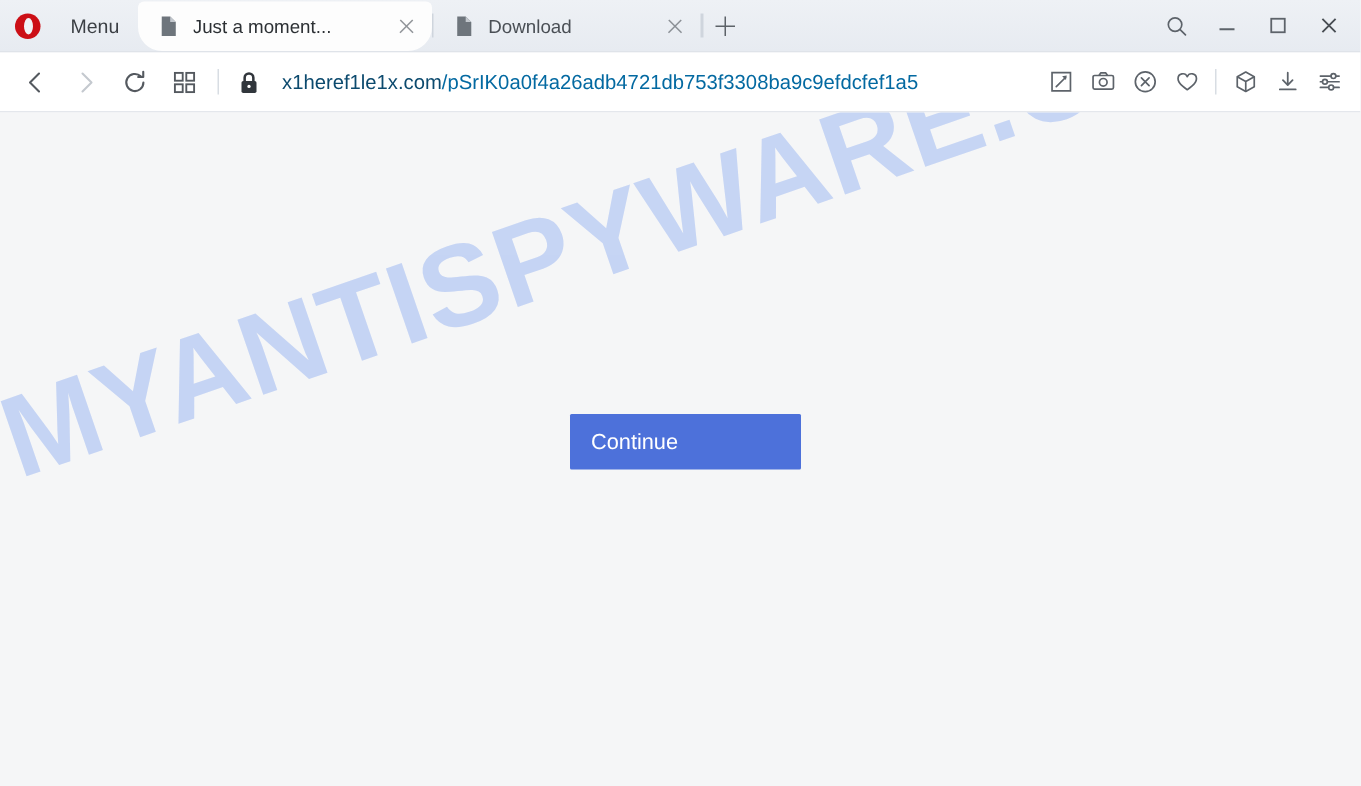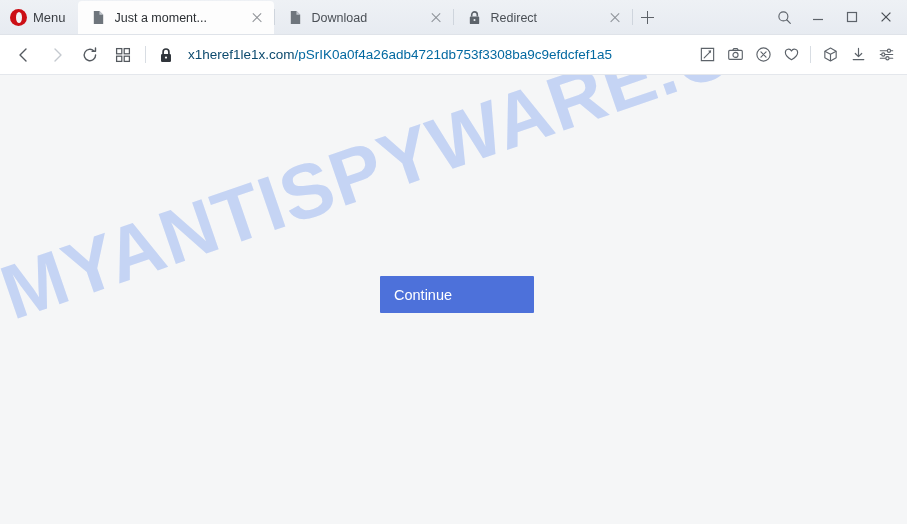--- a/index.html
+++ b/index.html
@@ -28,21 +28,21 @@
     background: linear-gradient(to bottom, #eef1f5 0%, #e7ebf1 100%);
     display: flex;
     align-items: flex-end;
     position: relative;
     flex: 0 0 auto;
     border-bottom: 1px solid #dfe3e9;
   }
   .menu-button {
     display: flex;
     align-items: center;
-    gap: 6px;
+    gap: 20px;
     height: 34px;
     padding: 0 12px 0 10px;
     cursor: default;
   }
   .opera-logo {
     width: 17px;
     height: 17px;
     border-radius: 50%;
     background: #cc0f16;
     display: flex;
@@ -67,20 +67,21 @@
     align-items: flex-end;
     height: 34px;
   }
   .tab {
     display: flex;
     align-items: center;
     height: 33px;
     box-sizing: border-box;
     position: relative;
     cursor: default;
+    border-radius: 16px;
   }
   .tab .tab-inner {
     display: flex;
     align-items: center;
     width: 100%;
     padding: 0 8px 0 13px;
     box-sizing: border-box;
   }
   .tab.active {
     background: #fdfdfd;
@@ -309,31 +310,20 @@
             <path d="M3 1h6l4 4v10H3z" fill="#6e757c"></path>
             <path d="M9 1l4 4H9z" fill="#c3c8ce"></path>
           </svg>
           <span class="tab-title">Download</span>
           <span class="tab-close"></span>
         </div>
       </div>
 
       <div class="tab-sep"></div>
 
-      <div class="tab tab-w3">
-        <div class="tab-inner">
-          <svg class="tab-icon" viewBox="0 0 16 16">
-            <rect x="3" y="7" width="10" height="8" rx="1" fill="#5d636a"></rect>
-            <path d="M5 7V5a3 3 0 0 1 6 0v2" fill="none" stroke="#5d636a" stroke-width="1.7"></path>
-            <circle cx="8" cy="10.6" r="1.1" fill="#eef1f5"></circle>
-          </svg>
-          <span class="tab-title">Redirect</span>
-          <span class="tab-close"></span>
-        </div>
-      </div>
 
       <div class="tab-sep"></div>
 
       <div class="new-tab"></div>
     </div>
 
     <div class="window-controls">
       <div class="wc">
         <svg width="15" height="15" viewBox="0 0 16 16">
           <circle cx="6.8" cy="6.8" r="4.8" fill="none" stroke="#5d636a" stroke-width="1.2"></circle>

